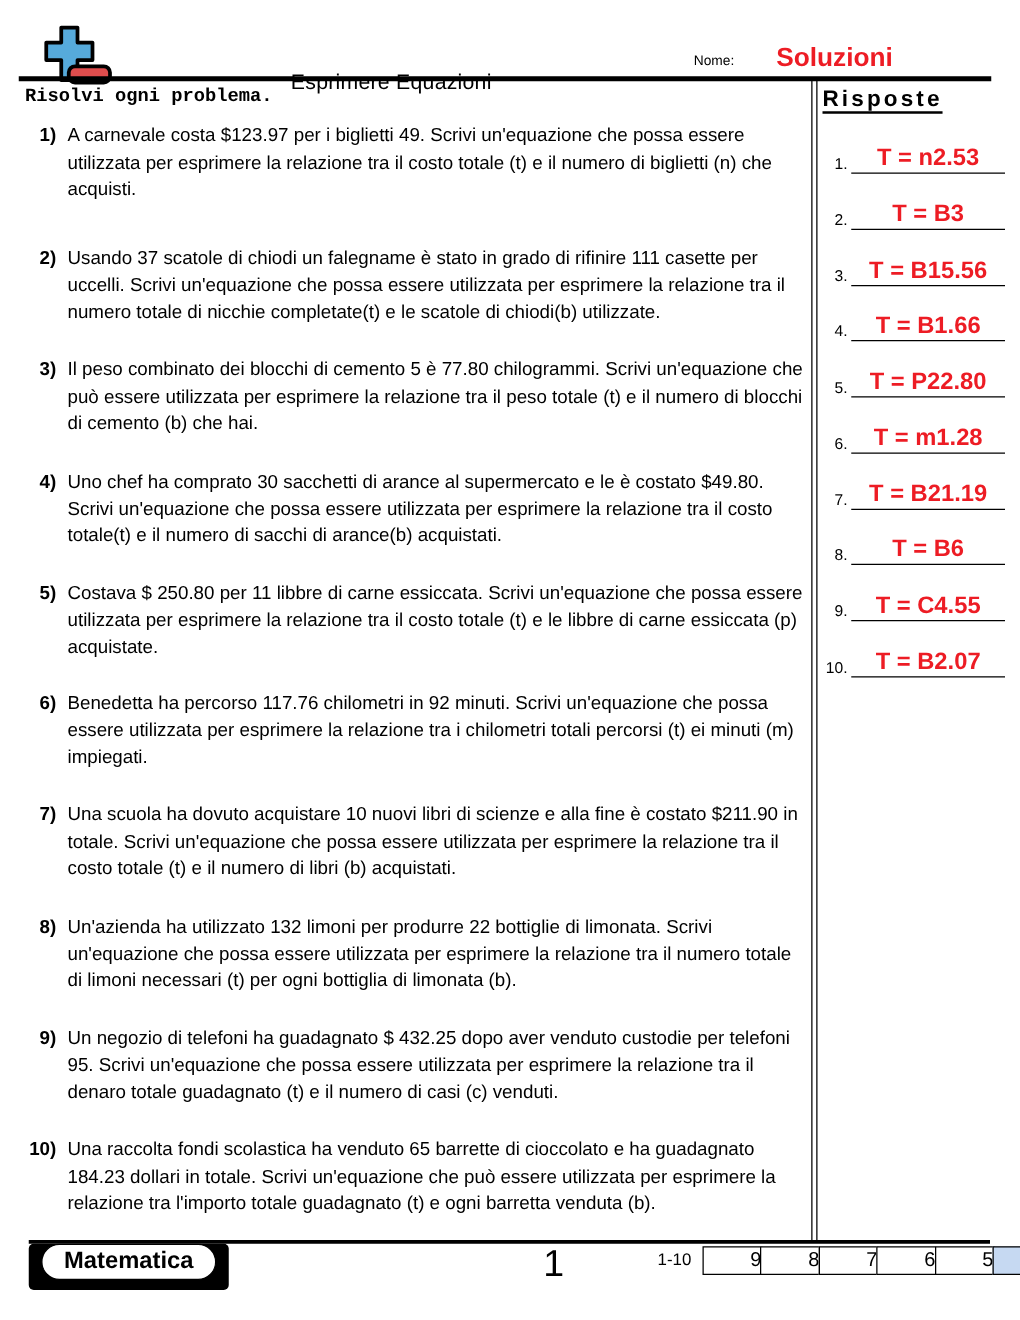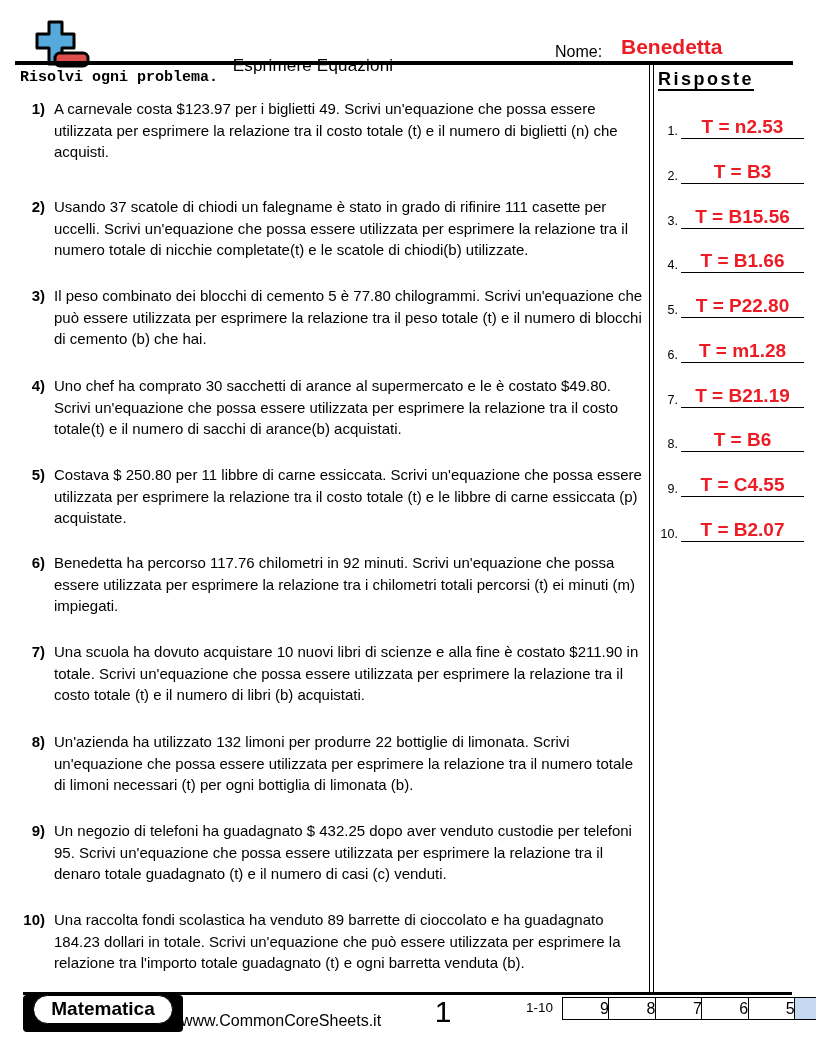--- a/index.html
+++ b/index.html
@@ -10,21 +10,21 @@
   }
   *{box-sizing:border-box;margin:0;padding:0;}
   html,body{background:#fff;}
   body{font-family:"Liberation Sans",sans-serif;color:#000;}
   .page{position:relative;width:816px;height:1056px;background:#fff;overflow:hidden;margin:0 auto;}
 
   
   .logo{position:absolute;left:34px;top:19px;width:58px;height:50px;}
   .page-title{position:absolute;left:153px;top:56px;width:320px;text-align:center;
     font-size:17px;letter-spacing:.2px;}
-  .name-label{position:absolute;left:555px;top:43px;font-size:16px;}
+  .name-label{position:absolute;left:555px;top:43px;font-size:11px;}
   .name-value{position:absolute;left:621px;top:35px;font-size:21px;font-weight:bold;
     color:var(--answer-red);}
   .header-rule{position:absolute;left:15px;top:61px;width:778px;height:3.5px;background:#000;}
   .instructions{position:absolute;left:20px;top:69px;font-size:15px;font-weight:bold;font-family:Liberation Mono, monospace;}
 
   
   .vline{position:absolute;left:649px;top:64px;height:929px;width:5px;
     border-left:1.6px solid #000;border-right:1.6px solid #000;}
   .risposte-heading{position:absolute;left:658px;top:69px;width:152px;text-align:left;
     font-size:18px;font-weight:bold;letter-spacing:2.5px;
@@ -60,21 +60,21 @@
 
 <div class="page">
 
   <svg class="logo" viewBox="0 0 58 50" xmlns="http://www.w3.org/2000/svg">
     <path d="M15 3 h13 v12 h12 v14 h-12 v16 h-13 v-16 h-12 v-14 h12 z" style="fill:var(--logo-blue)" stroke="#000" stroke-width="3" stroke-linejoin="round"></path>
     <rect x="21" y="34" width="33" height="13" rx="5" style="fill:var(--logo-red)" stroke="#000" stroke-width="3"></rect>
   </svg>
 
   <div class="page-title">Esprimere Equazioni</div>
   <div class="name-label">Nome:</div>
-  <div class="name-value">Benedetta</div>
+  <div class="name-value">Soluzioni</div>
   <div class="header-rule"></div>
   <div class="instructions">Risolvi ogni problema.</div>
 
   <div class="vline"></div>
   <div class="risposte-heading">Risposte</div>
 
   <div class="ans-row" style="top:112px">
     <span class="ans-num">1.</span>
     <span class="ans-line"><b class="ans-val">T = n2.53</b></span>
   </div>
@@ -146,28 +146,27 @@
   <div class="prob" style="top:731px">
     <span class="pnum">8)</span>
     <span class="ptext">Un'azienda ha utilizzato 132 limoni per produrre 22 bottiglie di limonata. Scrivi un'equazione che possa essere utilizzata per esprimere la relazione tra il numero totale di limoni necessari (t) per ogni bottiglia di limonata (b).</span>
   </div>
   <div class="prob" style="top:820px">
     <span class="pnum">9)</span>
     <span class="ptext">Un negozio di telefoni ha guadagnato $ 432.25 dopo aver venduto custodie per telefoni 95. Scrivi un'equazione che possa essere utilizzata per esprimere la relazione tra il denaro totale guadagnato (t) e il numero di casi (c) venduti.</span>
   </div>
   <div class="prob" style="top:909px">
     <span class="pnum">10)</span>
-    <span class="ptext">Una raccolta fondi scolastica ha venduto 89 barrette di cioccolato e ha guadagnato 184.23 dollari in totale. Scrivi un'equazione che può essere utilizzata per esprimere la relazione tra l'importo totale guadagnato (t) e ogni barretta venduta (b).</span>
+    <span class="ptext">Una raccolta fondi scolastica ha venduto 65 barrette di cioccolato e ha guadagnato 184.23 dollari in totale. Scrivi un'equazione che può essere utilizzata per esprimere la relazione tra l'importo totale guadagnato (t) e ogni barretta venduta (b).</span>
   </div>
 
   <div class="footer-rule"></div>
   <div class="badge">
     <div class="badge-pill">Matematica</div>
   </div>
-  <div class="website">www.CommonCoreSheets.it</div>
   <div class="page-number">1</div>
   <div class="score-label">1-10</div>
   <div class="score-table">
     <div class="cell">90</div>
     <div class="cell">80</div>
     <div class="cell">70</div>
     <div class="cell">60</div>
     <div class="cell">50</div>
     <div class="cell shaded">40</div>
     <div class="cell shaded">30</div>

